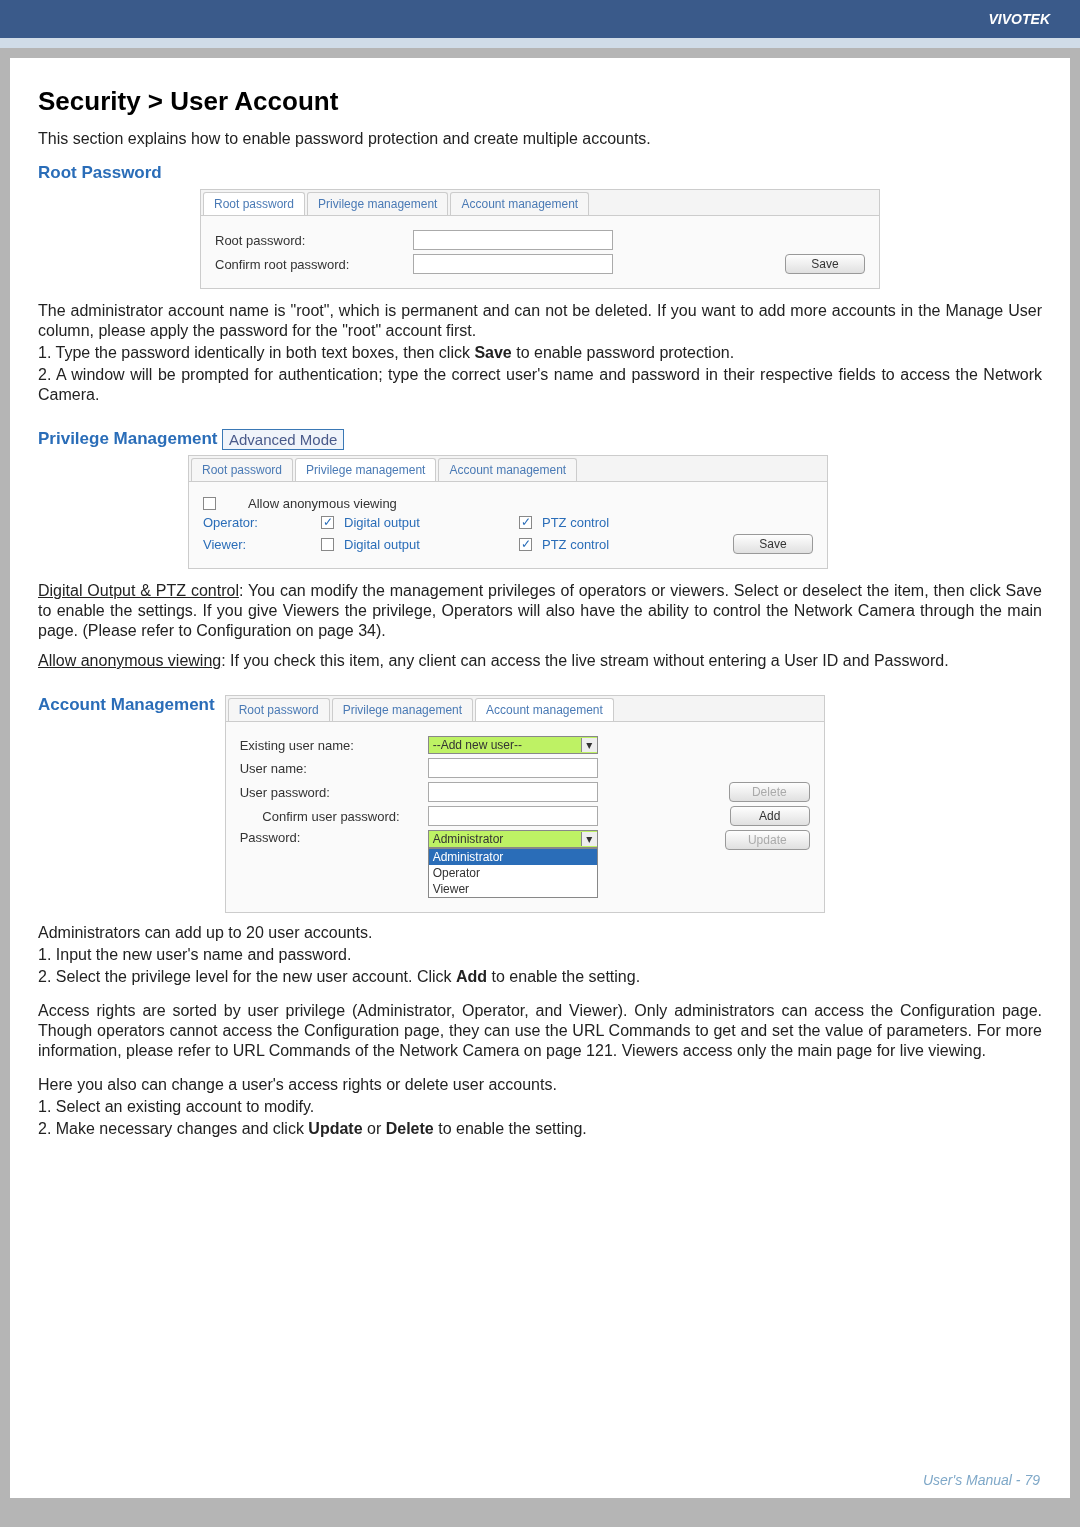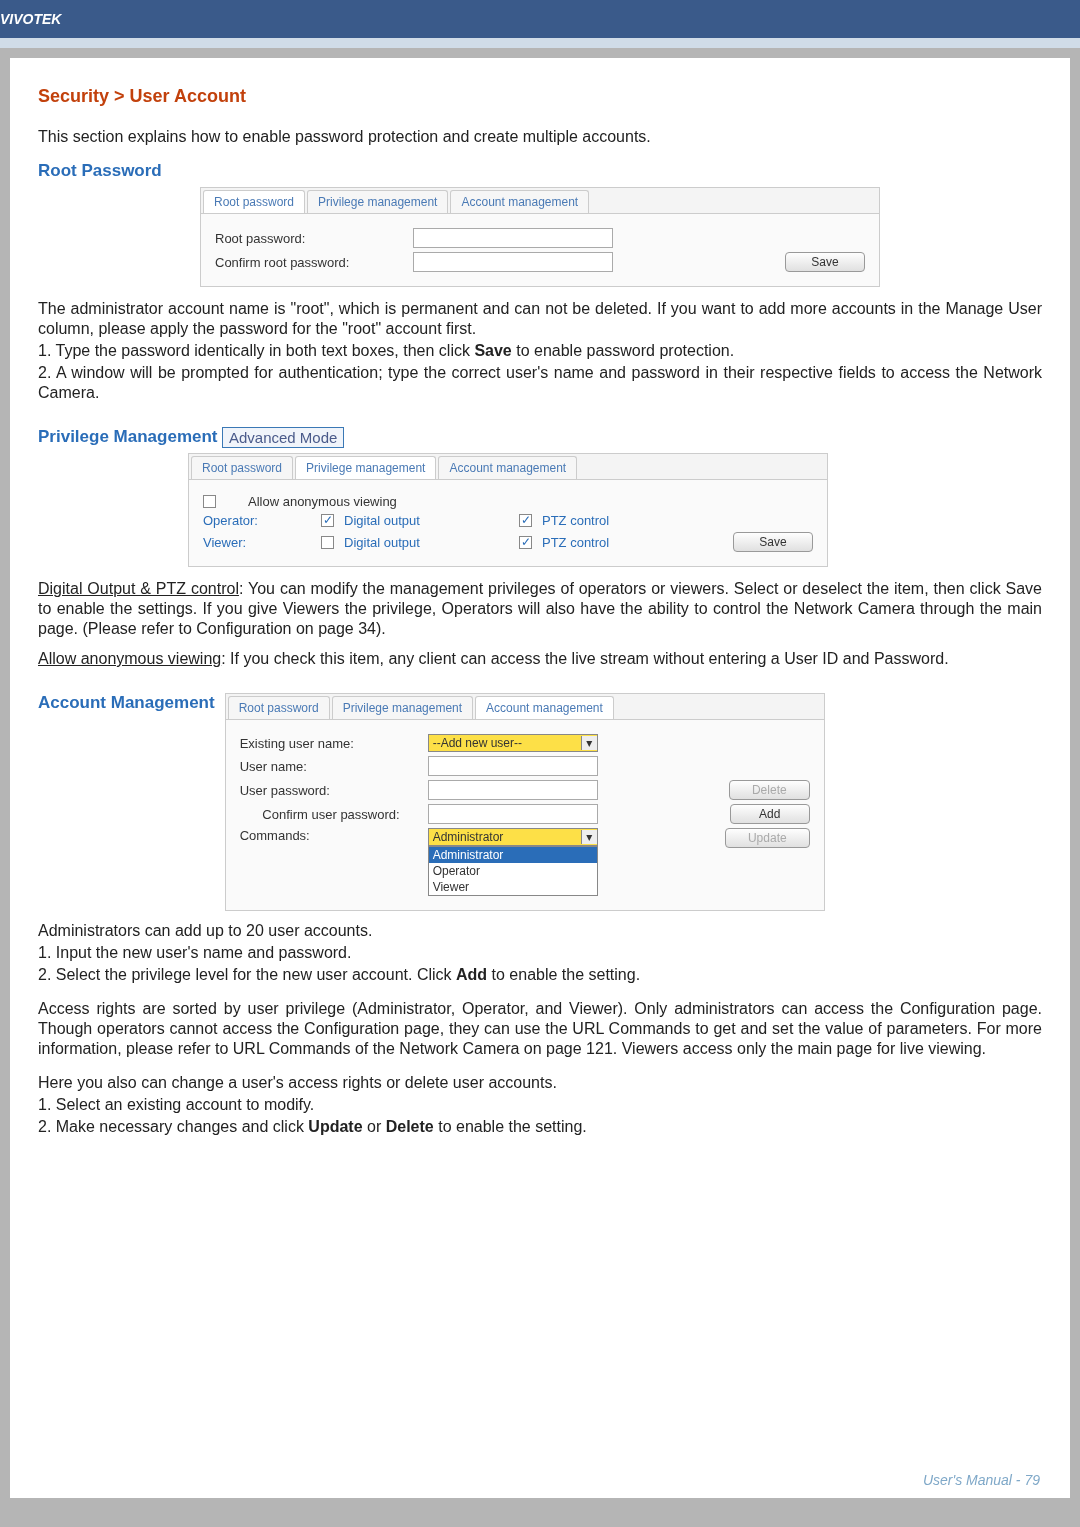--- a/index.html
+++ b/index.html
@@ -12,37 +12,37 @@
   }
   .header-bar {
     background: #3a5a8a;
     height: 38px;
     width: 100%;
     color: #fff;
     font-style: italic;
     font-weight: bold;
     font-size: 14px;
     display: flex;
-    justify-content: flex-start;
+    justify-content: flex-end;
     align-items: center;
     padding-right: 30px;
   }
   .blue-underline { width: 100%; height: 10px; background: #d0dce8; }
   .page {
     background: #fff;
     margin: 10px 10px 0 10px;
     padding: 28px 28px 18px 28px;
     min-height: 1440px;
     position: relative;
   }
   h1.section-title {
-    color: #c2410c;
-    font-size: 18px;
+    color: #000000;
+    font-size: 26px;
     font-weight: bold;
-    margin-bottom: 20px;
+    margin-bottom: 12px;
   }
   .body-text {
     font-size: 16px;
     color: #222;
     margin-bottom: 14px;
     line-height: 1.25;
     text-align: justify;
   }
   .sub-heading {
     color: #2a6db8;
@@ -118,21 +118,21 @@
     position: absolute;
     right: 30px;
     bottom: 10px;
     color: #7fa8c8;
     font-style: italic;
     font-size: 14px;
     margin-left: 40px;
   }
   .select-box {
     border:1px solid #888;
-    background:#fde047;
+    background:#bef264;
     font-size:12px;
     position:relative;
     display:flex;
     align-items:center;
   }
   .select-box .sel-text { flex:1; padding:1px 4px; }
   .select-box .sel-arrow {
     width:16px; text-align:center; border-left:1px solid #888; background:#eee;
   }
   .list-box {
@@ -261,21 +261,21 @@
           <span style="flex:1"></span>
           <span class="btn disabled">Delete</span>
         </div>
         <div class="form-row">
           <span class="form-label" style="width:160px;text-align:right;">Confirm user password:</span>
           <input class="text-input" type="password" style="width: 170px;">
           <span style="flex:1"></span>
           <span class="btn">Add</span>
         </div>
         <div class="form-row" style="align-items:flex-start;">
-          <span class="form-label" style="width:160px;">Commands:</span>
+          <span class="form-label" style="width:160px;">Password:</span>
           <div style="display:flex; flex-direction:column;">
             <div class="select-box" style="width:170px;">
               <span class="sel-text">Administrator</span>
               <span class="sel-arrow">▾</span>
             </div>
             <div class="list-box">
               <div class="li sel">Administrator</div>
               <div class="li">Operator</div>
               <div class="li">Viewer</div>
             </div>

